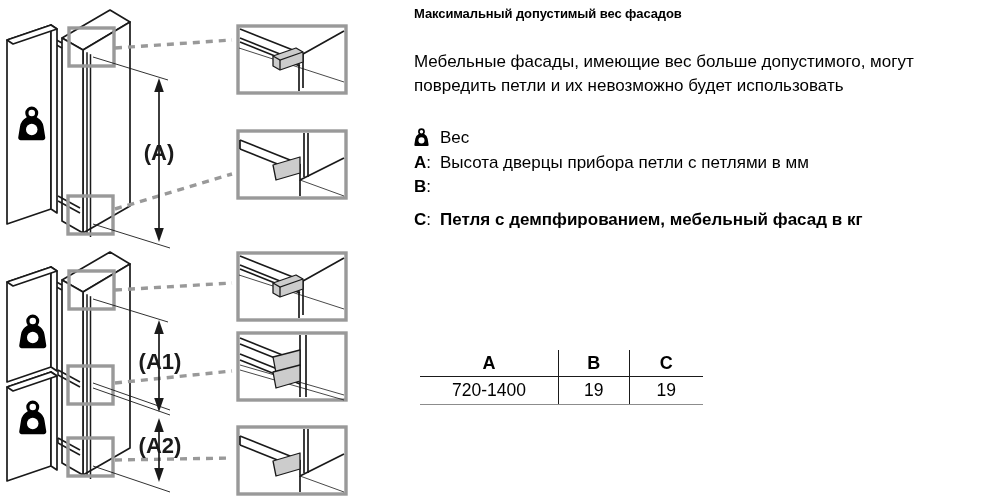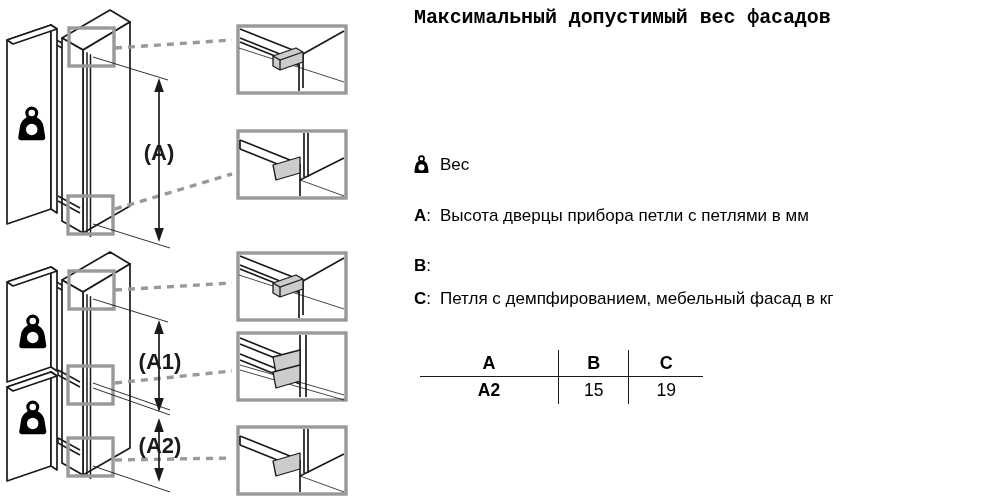--- a/index.html
+++ b/index.html
@@ -36,25 +36,24 @@
     position: absolute;
     left: 414px;
     top: 0;
     width: 569px;
     height: 500px;
   }
   .heading {
     position: absolute;
     left: 0;
     top: 6px;
-    font-size: 20px;
+    font-size: 13px;
     font-weight: bold;
     letter-spacing: -0.1px;
     white-space: nowrap;
-    font-family: Liberation Mono, monospace;
   }
   .intro {
     position: absolute;
     left: 0;
     top: 50px;
     width: 560px;
     font-size: 17px;
     line-height: 23.5px;
   }
   .legend {
@@ -63,21 +62,20 @@
     top: 126px;
     width: 566px;
   }
   .legend-row {
     position: relative;
     display: flex;
     align-items: flex-start;
     font-size: 17px;
     line-height: 23.5px;
     margin-bottom: 1px;
-    margin-top: 27px;
   }
   .legend-key {
     flex: 0 0 auto;
     width: 26px;
     font-weight: bold;
     font-size: 17px;
     line-height: 23.5px;
   }
   .legend-colon { font-weight: normal; }
   .legend-text {
@@ -362,20 +360,21 @@
           <polygon points="273,211 300,203 300,219 276,226" fill="#cccccc" stroke="#1a1a1a" stroke-width="1.3" stroke-linejoin="round"></polygon>
         </g>
       </g>
     </svg>
   </div>
 
   <div id="textcol">
 
     <div class="heading">Максимальный допустимый вес фасадов</div>
 
+    <div class="intro">Мебельные фасады, имеющие вес больше допустимого, могут повредить петли и их невозможно будет использовать</div>
 
     <div class="legend">
 
       <div class="legend-row">
         <span class="weight-key">
           <svg width="16" height="21" viewBox="0 0 22 32" aria-hidden="true">
             <path d="M 10.2 2.0 a 5.2 5.2 0 0 1 5.2 5.2 a 5.2 5.2 0 0 1 -1.2 3.3
                      l 0.3 0.2 a 10 10 0 0 1 5.1 7.2 l 1.4 8.6 a 2 2 0 0 1 -2.0 2.4
                      l -17.6 0 a 2 2 0 0 1 -2.0 -2.4 l 1.4 -8.6
                      a 10 10 0 0 1 5.1 -7.2 l 0.3 -0.2
@@ -391,34 +390,34 @@
         <span class="legend-key"><span>A</span><span class="legend-colon">:</span></span>
         <span class="legend-text">Высота дверцы прибора петли с петлями в мм</span>
       </div>
 
       <div class="legend-row">
         <span class="legend-key"><span>B</span><span class="legend-colon">:</span></span>
       </div>
 
       <div class="legend-row spaced">
         <span class="legend-key"><span>C</span><span class="legend-colon">:</span></span>
-        <span class="legend-text" style="max-width:520px;">Петля с демпфированием, мебельный фасад в кг</span>
+        <span class="legend-text" style="max-width:520px;font-weight:bold;">Петля с демпфированием, мебельный фасад в кг</span>
       </div>
     </div>
 
     <table id="spec-table">
       <thead>
         <tr>
           <th class="col-a hrule-head">A</th>
           <th class="col-b vline-l hrule-head">B</th>
           <th class="col-c vline-l hrule-head">C</th>
         </tr>
       </thead>
       <tbody>
         <tr>
-          <td class="col-a bold-cell">A2</td>
-          <td class="col-b vline-l">15</td>
-          <td class="col-c vline-l">19</td>
+          <td class="col-a hrule">720-1400</td>
+          <td class="col-b vline-l hrule">19</td>
+          <td class="col-c vline-l hrule">19</td>
         </tr>
       </tbody>
     </table>
   </div>
 </div>
 
 </body></html>

